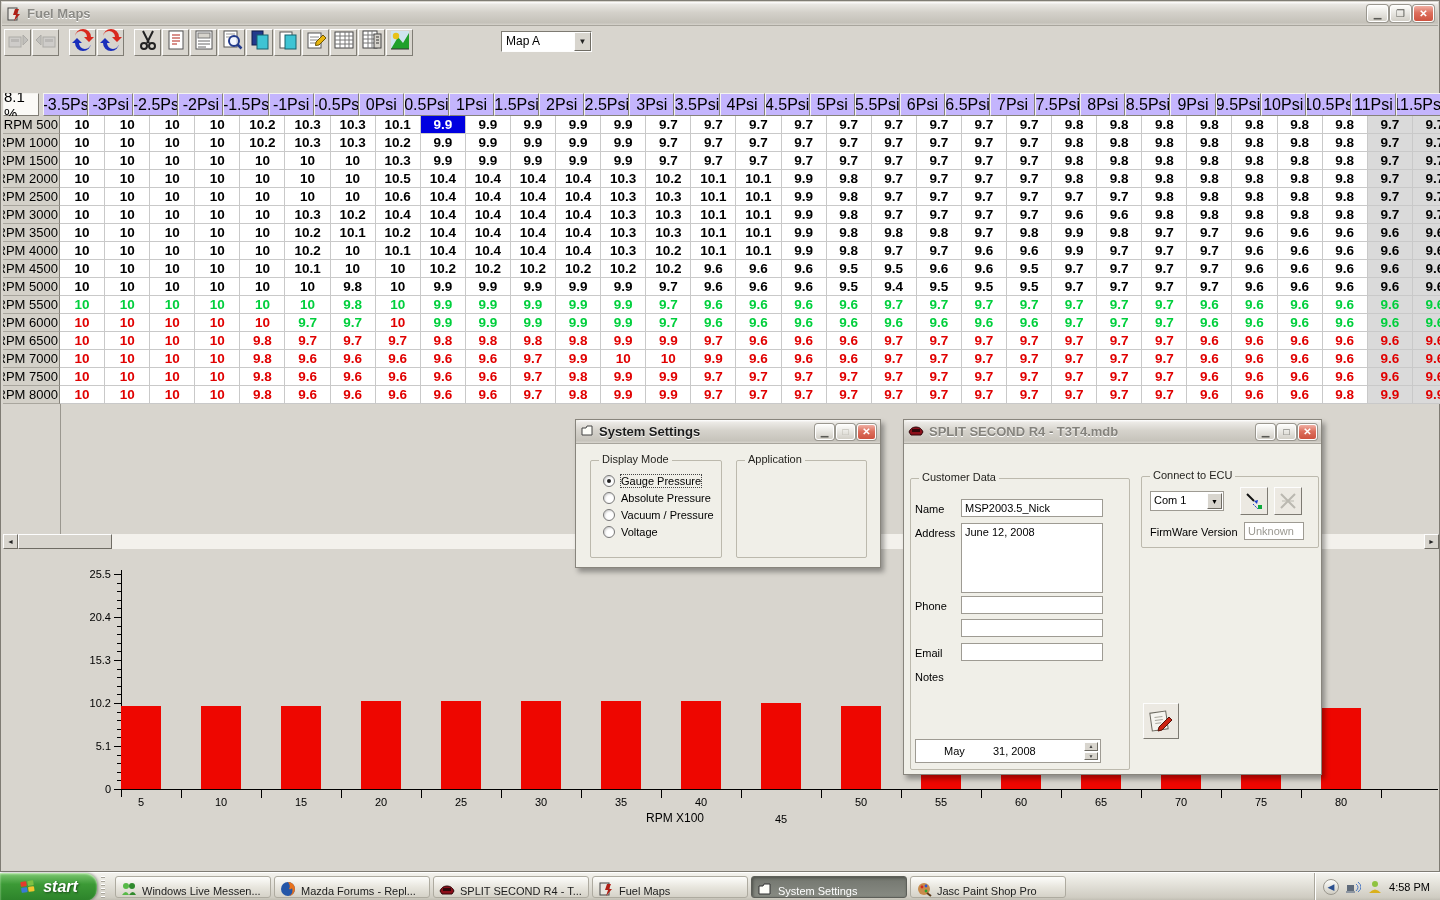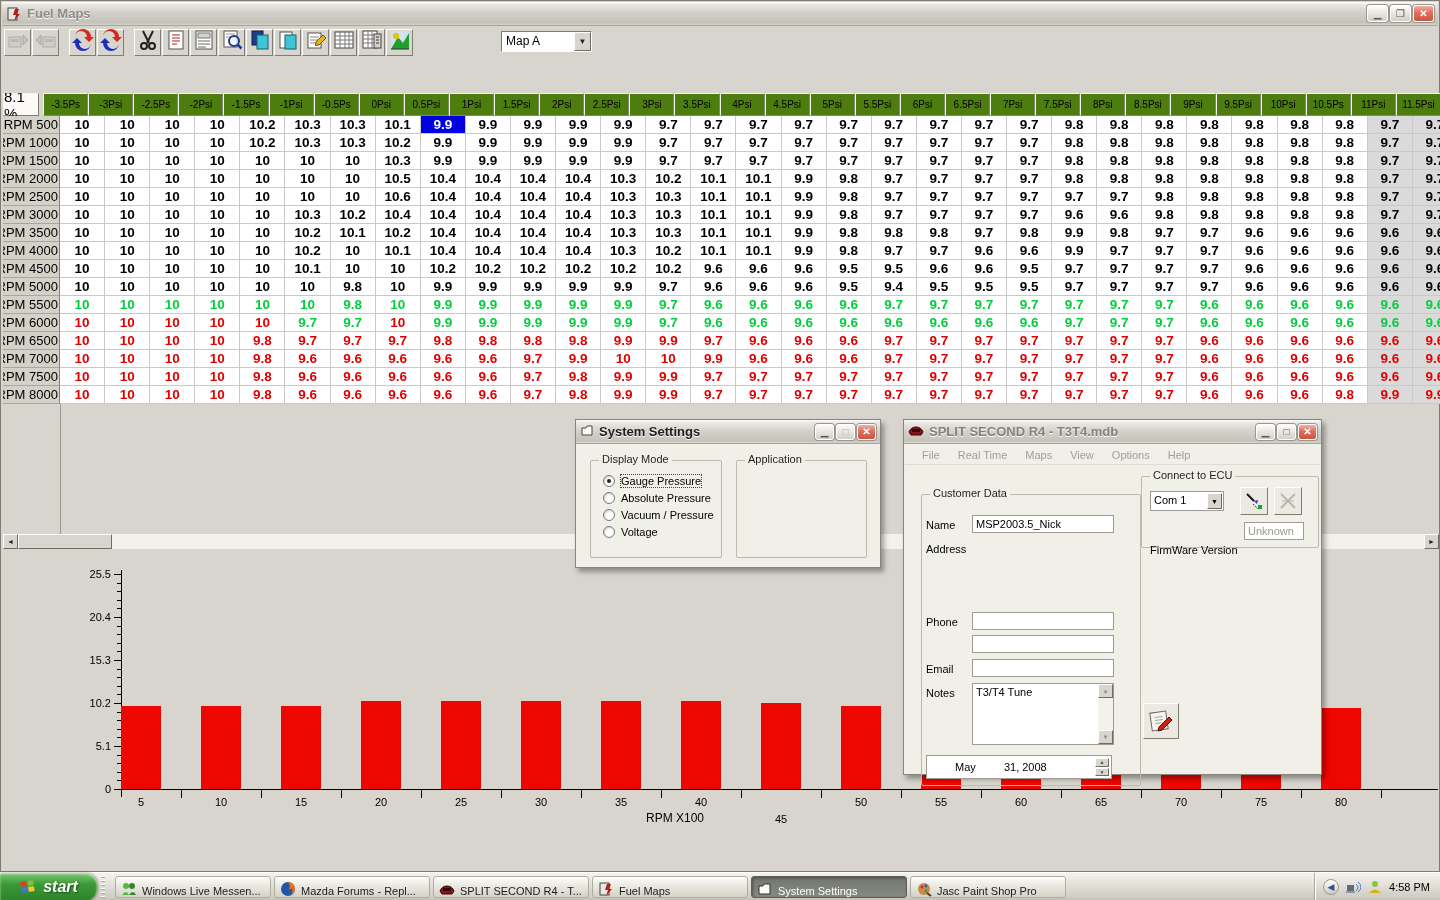--- a/index.html
+++ b/index.html
@@ -36,21 +36,21 @@
                display:flex; align-items:center; justify-content:center; }
 
   
   #grid { position:absolute; left:2px; top:92px; width:1438px; overflow:hidden; z-index:1; }
   .grow { display:flex; height:18px; }
   .grow.ghead { height:23px; }
   .corner { width:57px; background:#fbfaf7; border:1px solid;
             border-color:#f4f3ef #807d75 #807d75 #f4f3ef; font-size:15px; color:#000;
             display:flex; align-items:center; justify-content:center; }
   .ggap { width:6px; }
-  .gh { width:45.1px; flex:0 0 45.1px; background:#4d7c0f; font-size:10px; color:#000;
+  .gh { width:45.1px; flex:0 0 45.1px; background:#c4b5fd; font-size:16px; color:#000;
         border:1px solid; border-color:#f4f3ef #85827a #85827a #f4f3ef;
         display:flex; align-items:center; justify-content:center; white-space:nowrap; overflow:hidden; }
   .rl { width:57px; flex:0 0 57px; background:#d4d1c9; font-size:13px; color:#000;
         border-right:1px solid #85827a; border-bottom:1px solid #a9a69e;
         line-height:17px; text-align:right; white-space:nowrap; overflow:hidden;
         direction:rtl; padding-right:1px; }
   .gc { width:45.1px; flex:0 0 45.1px; background:#fff; font-size:13.5px; font-weight:700;
         border-right:1px solid #c9c9c9; border-bottom:1px solid #c9c9c9;
         line-height:17px; text-align:center; white-space:nowrap; overflow:hidden; color:#000; }
   .gc.g { color:#00cf3c; } .gc.r { color:#e00000; }
@@ -1009,53 +1009,39 @@
             <rect x="4" y="6" width="8" height="3" fill="#30070a"></rect>
           </svg>
       </span>
       <span class="t2">SPLIT SECOND R4 - T3T4.mdb</span>
       <span class="wbtns">
         <span class="wbtn" style="width:19px;height:16px">▁</span>
         <span class="wbtn" style="width:19px;height:16px">□</span>
         <span class="wbtn close" style="width:19px;height:16px">✕</span>
       </span>
     </div>
-    <div class="menubar" id="ss-menu">
-        <span class="mitem">File</span>
-        <span class="mitem">Real Time</span>
-        <span class="mitem">Maps</span>
-        <span class="mitem">View</span>
-        <span class="mitem">Options</span>
-        <span class="mitem">Help</span>
-      </div>
-
-    <div class="grp" style="left:17px; top:58px; width:220px; height:292px;margin-top:16px;">
+
+    <div class="grp" style="left:6px; top:58px; width:220px; height:292px;">
       <span class="glab">Customer Data</span>
 
       <span class="flab" style="left:4px; top:24px;">Name</span>
       <div class="fin" style="left:50px; top:20px; width:142px; height:18px;">MSP2003.5_Nick</div>
 
       <span class="flab" style="left:4px; top:48px;">Address</span>
+      <div class="fin" style="left:50px; top:44px; width:142px; height:70px;">June 12, 2008</div>
 
       <span class="flab" style="left:4px; top:121px;">Phone</span>
       <div class="fin" style="left:50px; top:117px; width:142px; height:18px;"></div>
 
       <div class="fin" style="left:50px; top:140px; width:142px; height:18px;"></div>
 
       <span class="flab" style="left:4px; top:168px;">Email</span>
       <div class="fin" style="left:50px; top:164px; width:142px; height:18px;"></div>
 
       <span class="flab" style="left:4px; top:192px;">Notes</span>
-      <div class="fin" style="left:50px; top:188px; width:142px; height:62px; padding-right:17px;">
-        <span>T3/T4 Tune</span>
-        <span class="vsb">
-          <span class="sbtn" style="top:0">▲</span>
-          <span class="sbtn dn">▼</span>
-        </span>
-      </div>
 
       <div class="fin" style="left:4px; top:260px; width:186px; height:24px; padding-left:28px; padding-top:5px;">
         <span>May</span>
         <span style="display:inline-block; width:22px;"></span>
         <span>31, 2008</span>
         <span class="spin">
             <div>▲</div>
             <div>▼</div>
           </span>
       </div>
@@ -1074,21 +1060,21 @@
             <path d="M9 13 l5 5" stroke="#1a3ccc" stroke-width="1" stroke-dasharray="2 1"></path>
             <rect x="14" y="14" width="4" height="4" fill="#0caa3c"></rect>
           </svg>
       </div>
       <div class="ibtn" style="left:132px; top:10px; width:28px; height:28px;">
         <svg width="20" height="20" opacity="0.5">
             <path d="M3 3 l14 14 M17 3 l-14 14" stroke="#8a887f" stroke-width="2"></path>
             <path d="M4 10 l12 0" stroke="#8a887f" stroke-width="1"></path>
           </svg>
       </div>
-      <span class="flab" style="left:8px; top:49px;margin-top:18px;">FirmWare Version</span>
+      <span class="flab" style="left:8px; top:49px;">FirmWare Version</span>
       <div class="fin gray" style="left:102px; top:45px; width:60px; height:18px;">Unknown</div>
     </div>
 
 
     <div class="ibtn" style="left:239px; top:283px; width:36px; height:36px;">
       <svg width="28" height="28">
           <rect x="4" y="5" width="16" height="18" fill="#f5f4ef" stroke="#6a685f" transform="rotate(-8 12 14)"></rect>
           <path d="M8 10 l8 0 M8 13 l8 0 M8 16 l6 0" stroke="#a9a79e" transform="rotate(-8 12 14)"></path>
           <path d="M12 20 l10 -10 3 3 -10 10 -4 1 z" fill="#cc2211" stroke="#551108"></path>
         </svg>

